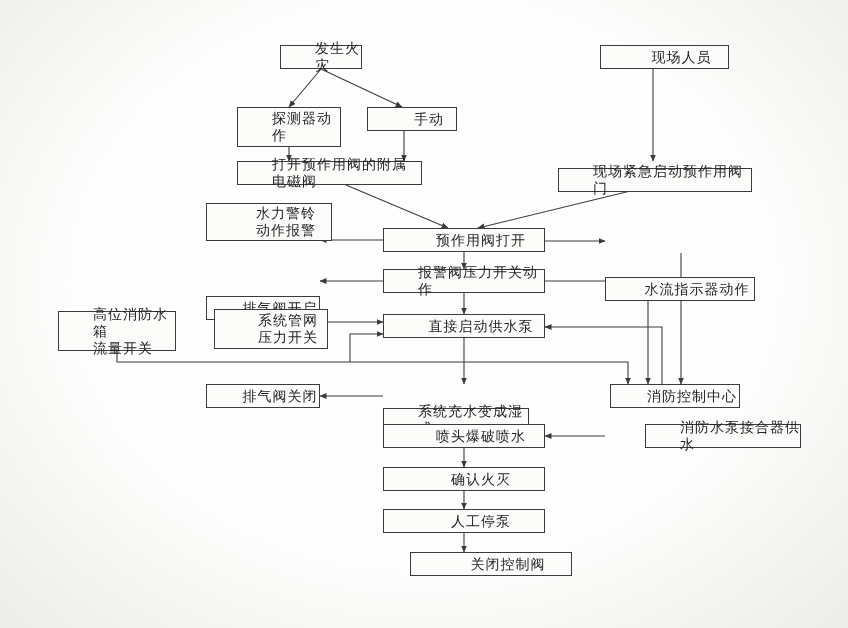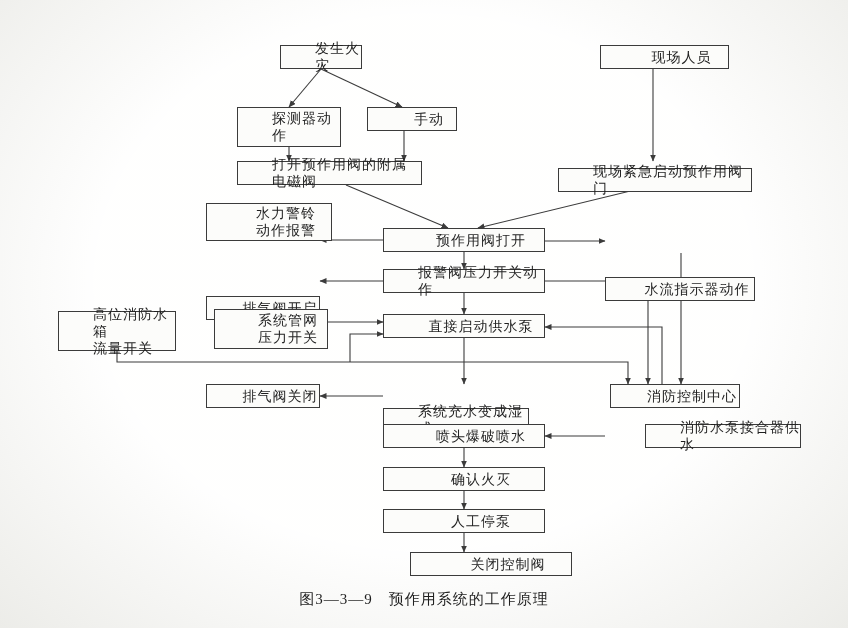--- a/index.html
+++ b/index.html
@@ -111,14 +111,13 @@
       <div class="node" style="left: 383px; top: 314px; width: 162px; height: 24px;">直接启动供水泵</div>
       <div class="node" style="left: 206px; top: 384px; width: 114px; height: 24px;">排气阀关闭</div>
       <div class="node" style="left: 383px; top: 380px; width: 146px; height: 24px; margin-top: 28px;">系统充水变成湿式</div>
       <div class="node" style="left: 610px; top: 384px; width: 130px; height: 24px;">消防控制中心</div>
       <div class="node" style="left: 383px; top: 424px; width: 162px; height: 24px;">喷头爆破喷水</div>
       <div class="node" style="left: 605px; top: 424px; width: 156px; height: 24px; margin-left: 40px;">消防水泵接合器供水</div>
       <div class="node" style="left: 383px; top: 467px; width: 162px; height: 24px;">确认火灭</div>
       <div class="node" style="left: 383px; top: 509px; width: 162px; height: 24px;">人工停泵</div>
       <div class="node" style="left: 383px; top: 552px; width: 162px; height: 24px; margin-left: 27px;">关闭控制阀</div>
     </div>
-  <div class="caption">图3—3—9　预作用系统的工作原理</div>
 </div>
 
 </body></html>

